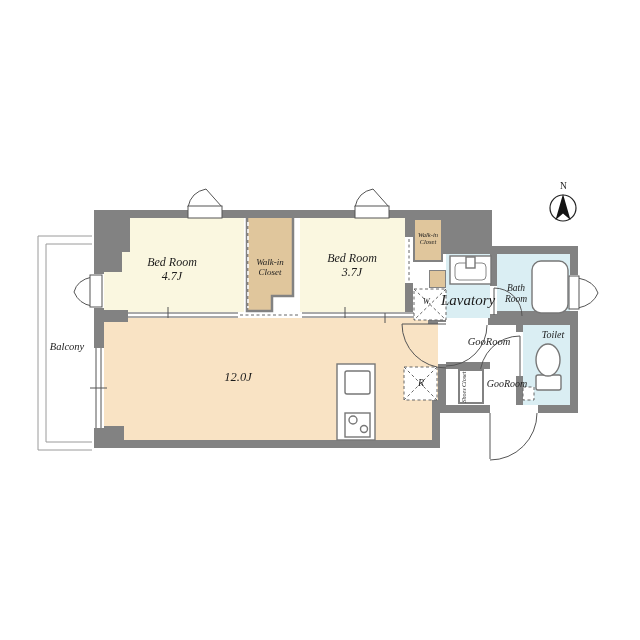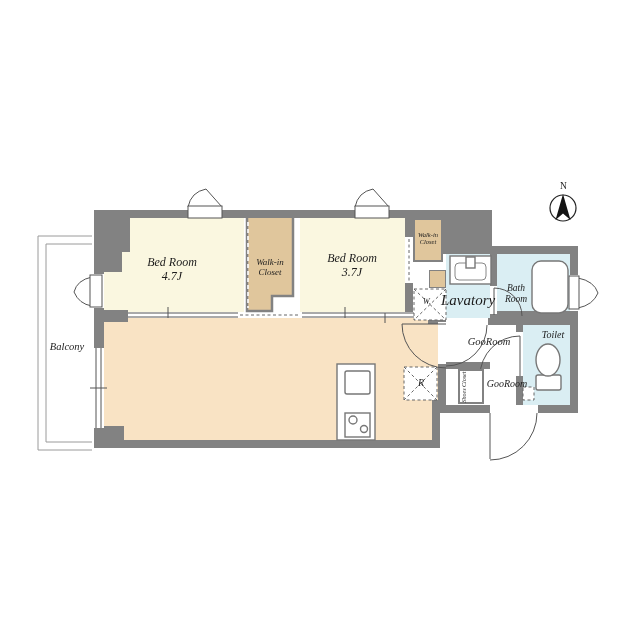--- a/index.html
+++ b/index.html
@@ -193,20 +193,21 @@
   </div>
   <div class="lbl" style="left:302px;top:252px;width:100px;font-size:12px;">
     <span>Bed Room</span>
       <span>3.7J</span>
   </div>
   <div class="lbl" style="left:413px;top:231px;width:30px;font-size:6.5px;">
     <span>Walk-in</span>
       <span>Closet</span>
   </div>
   <div class="lbl" style="left:150px;top:370px;width:176px;font-size:13px;">
+      <span style="font-size:12.5px">12.0J</span>
   </div>
   <div class="lbl" style="left:441px;top:292px;width:52px;font-size:15px;text-align:center;">
     <span>Lavatory</span>
   </div>
   <div class="lbl" style="left:496px;top:283px;width:40px;font-size:9.5px;">
     <span>Bath</span>
       <span>Room</span>
   </div>
   <div class="lbl" style="left:524px;top:329px;width:58px;font-size:10px;">
     <span>Toilet</span>

